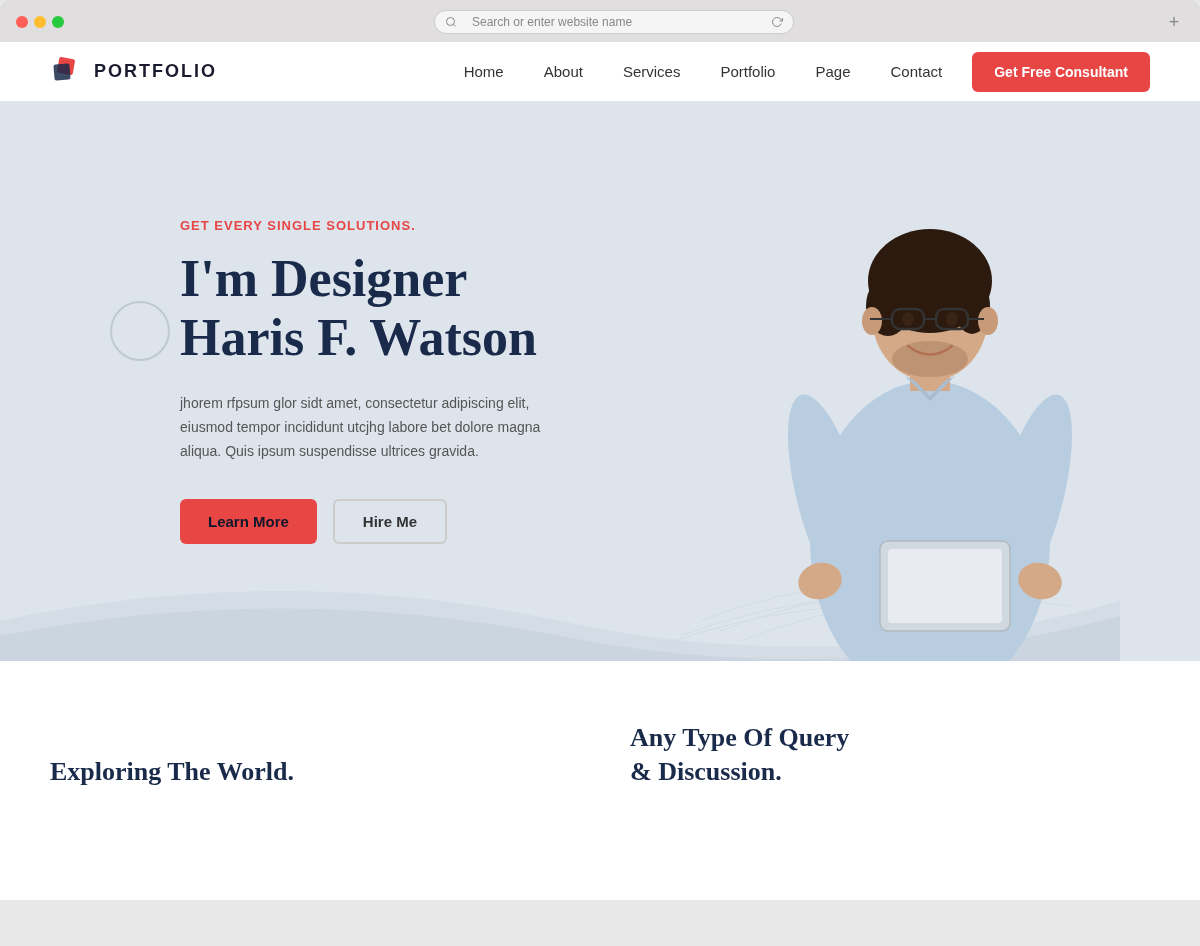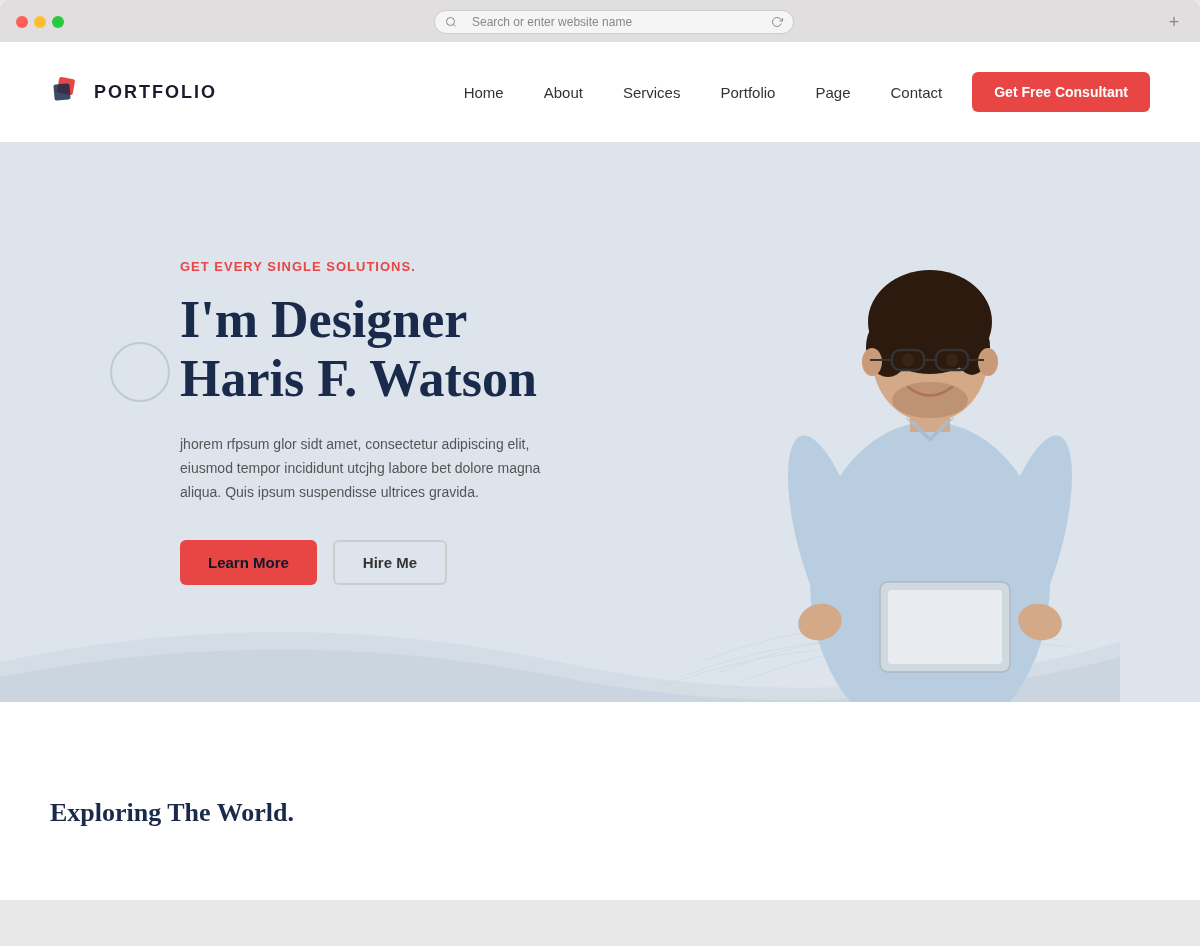--- a/index.html
+++ b/index.html
@@ -56,21 +56,21 @@
     
     .website {
       background: white;
       height: 858px;
       overflow: hidden;
     }
 
     
     .navbar {
       background: white;
-      height: 100px;
+      height: 59px;
       display: flex;
       align-items: center;
       padding: 0 50px;
       box-shadow: 0 1px 3px rgba(0,0,0,0.05);
     }
     .logo {
       display: flex;
       align-items: center;
       gap: 8px;
       text-decoration: none;
@@ -353,15 +353,21 @@
     </svg>
   </section>
 
   <section class="bottom-section">
     <div class="bottom-left">
       <h2 class="bottom-heading">
         <br>
         <span>Exploring The World.</span>
       </h2>
     </div>
+    <div class="bottom-right">
+      <h2 class="bottom-heading">
+        <span>Any Type Of Query</span><br>
+        <span>&amp; Discussion.</span>
+      </h2>
+    </div>
   </section>
 
 </div>
 
 </body></html>

